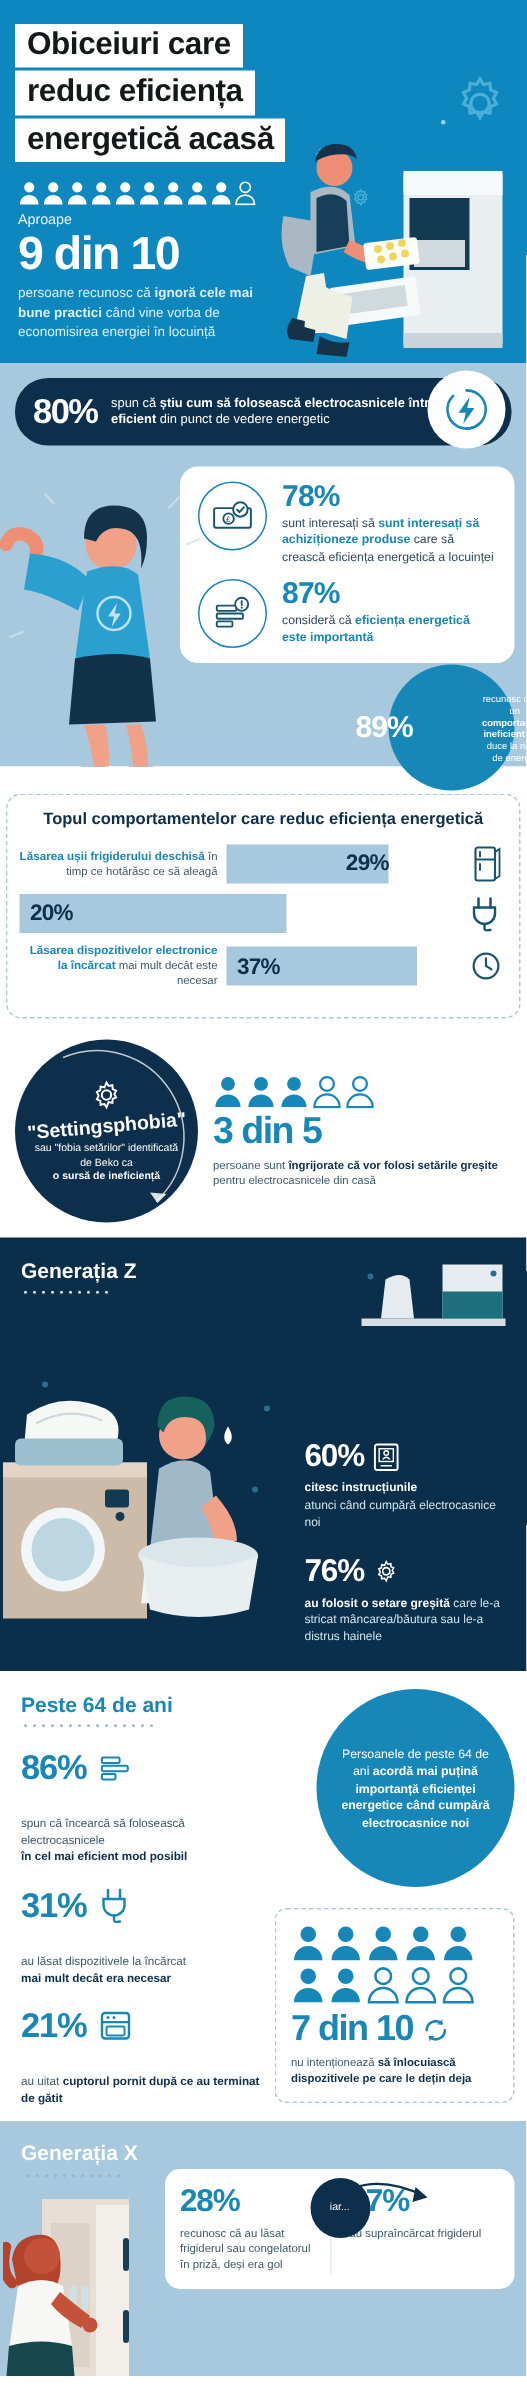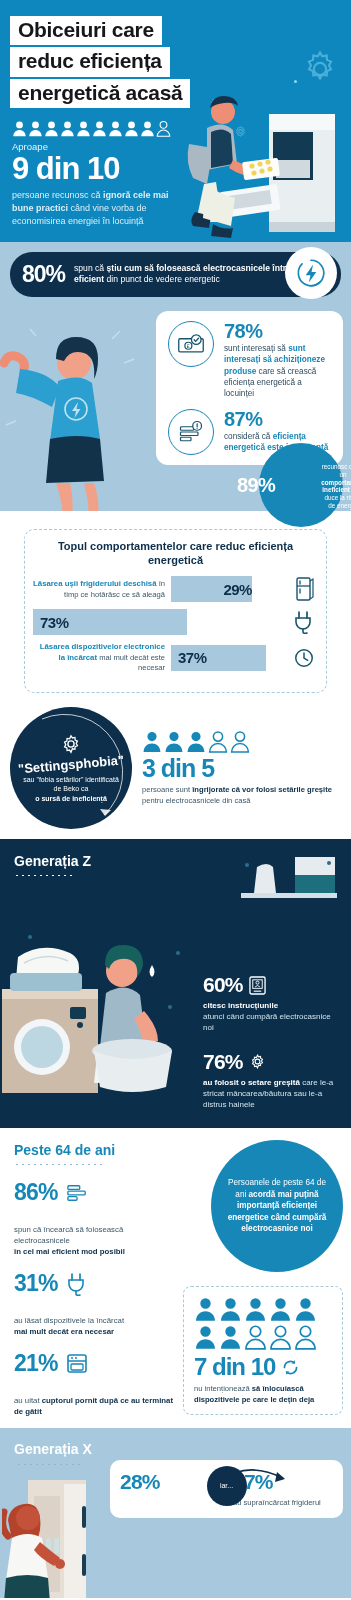--- a/index.html
+++ b/index.html
@@ -52,21 +52,21 @@
   .stat-txt { font-size:8.2px; line-height:1.38; color:#2d4a5e; margin-top:2px; }
 
   
   .circle89 { width:84px; height:84px; border-radius:50%; background:#1787b8; color:#fff;
               display:flex; flex-direction:row; align-items:center; justify-content:center;
               text-align:center; padding:6px;gap:46px; }
   .circle89 .p { font-size:20px; font-weight:bold; letter-spacing:-0.6px; line-height:1; }
   .circle89 .t { font-size:6.3px; line-height:1.25; margin-top:3px; }
 
   
-  .chart-card { background:#ffffff; border:1.5px dashed #a8c9dd; border-radius:10px; margin:0 24px; padding:10px 8px 12px 8px; }
+  .chart-card { background:#ffffff; border:1.5px dashed #a8c9dd; border-radius:10px; margin:0 4px; padding:10px 8px 12px 8px; }
   .chart-title { text-align:center; font-size:11px; font-weight:bold; color:#0d2f4b; line-height:1.25; margin-bottom:9px; }
   .bar-row { display:flex; align-items:center; margin-bottom:7px; }
   .bar-label { width:138px; text-align:right; padding-right:6px; font-size:7.6px; line-height:1.32; color:#3c5768; }
   .bar-label b { color:#1787b8; font-size:7.8px; }
   .bar-track { flex:1; display:flex; align-items:center; }
   .bar { background:#a8c9dd; height:26px; display:flex; align-items:center; padding-left:7px; }
   .bar .v { font-size:15px; font-weight:bold; color:#0d2f4b; letter-spacing:-0.5px; }
   .bar-ic { width:28px; min-width:28px; display:flex; justify-content:center; }
 
   
@@ -227,21 +227,21 @@
       <div class="txt"><span>spun că </span><b>știu cum să folosească electrocasnicele într-un mod eficient</b><span> din punct de vedere energetic</span></div>
       <div class="bolt-circle">
         <svg width="34" height="34" viewBox="0 0 32 32">
           <path d="M16 4 a12 12 0 1 1 -8.4 3.5" fill="none" stroke="#1787b8" stroke-width="1.6" stroke-linecap="round"></path>
           <path d="M16 28 a12 12 0 0 0 8.4-3.5" fill="none" stroke="#1787b8" stroke-width="1.6" stroke-linecap="round"></path>
           <path d="M18 8 l-7 10 h4.5 l-1.5 7 l7-10 h-4.5z" fill="#1787b8"></path>
         </svg>
       </div>
     </div>
 
-    <div style="position:relative; margin-top:14px; min-height:190px;padding-left:36px;">
+    <div style="position:relative; margin-top:14px; min-height:190px;">
       <svg style="position:absolute; left:0; top:0;" width="160" height="205" viewBox="0 0 160 205">
         <path d="M4 52 q4-10 14-6 q8 4 6 12" fill="none" stroke="#ee8f75" stroke-width="9" stroke-linecap="round"></path>
         <path d="M20 58 q26 2 40 18 l-8 20 q-22-12-36-14z" fill="#2a9fd0"></path>
         <circle cx="74" cy="52" r="17" fill="#f2a189"></circle>
         <path d="M56 48 q0-22 20-22 q22 0 22 22 q0 12-4 20 q2-22-10-26 q-14-4-20 8z" fill="#14324a"></path>
         <path d="M58 70 q22-8 34 2 l8 56 -50 2z" fill="#2a9fd0"></path>
         <circle cx="76" cy="98" r="11" fill="none" stroke="#bfe2f2" stroke-width="1.6"></circle>
         <path d="M78 91 l-6 9 h4 l-1.5 7 l6-9h-4z" fill="#bfe2f2"></path>
         <path d="M50 128 q28-6 50 0 l4 42 -58 2z" fill="#12324a"></path>
         <path d="M56 172 q8 26 6 33 l10 0 q2-18-2-33z" fill="#f2a189"></path>
@@ -315,21 +315,21 @@
                 <rect x="3" y="1" width="13" height="22" rx="1.5" fill="none" stroke="#17556e" stroke-width="1.4"></rect>
                 <path d="M3 9h13" stroke="#17556e" stroke-width="1.3"></path>
                 <path d="M6 4v3M6 12v4" stroke="#17556e" stroke-width="1.3" stroke-linecap="round"></path>
                 <path d="M16 4 l3-2v18l-3 2" fill="none" stroke="#17556e" stroke-width="1.2"></path>
               </svg>
             </div>
           </div>
           <div class="bar-row">
             <div class="bar-track">
               <div class="bar" style="width: 60%;">
-                <span class="v">73%</span>
+                <span class="v">20%</span>
               </div>
             </div>
             <div class="bar-ic">
               <svg width="22" height="24" viewBox="0 0 22 24">
                 <path d="M6 2v6M14 2v6" stroke="#17556e" stroke-width="1.7" stroke-linecap="round"></path>
                 <path d="M3 8h14v4a7 7 0 0 1-14 0z" fill="none" stroke="#17556e" stroke-width="1.6"></path>
                 <path d="M10 19v3q0 2 4 1" fill="none" stroke="#17556e" stroke-width="1.6" stroke-linecap="round"></path>
               </svg>
             </div>
           </div>
@@ -571,20 +571,21 @@
     </svg>
 
     <div class="genx-card">
       <div class="iar-badge">iar...</div>
       <svg style="position:absolute; left:50%; top:2px; width:80px; height:26px; margin-left:-10px; z-index:2;" viewBox="0 0 80 26">
         <path d="M4 20 q24-22 62-4" fill="none" stroke="#0d2f4b" stroke-width="1.6"></path>
         <path d="M60 10 l8 7 l-10 3z" fill="#0d2f4b"></path>
       </svg>
       <div class="gx-col">
         <div class="gx-pct">28%</div>
+        <div class="gx-txt">recunosc că au lăsat frigiderul sau congelatorul în priză, deși era gol</div>
       </div>
       <div class="gx-col second">
         <div class="gx-pct">37%</div>
         <div class="gx-txt">au supraîncărcat frigiderul</div>
       </div>
     </div>
   </div>
 
   <div class="footer">
     <div class="footnote">Sondaj realizat de OnePoll pentru Beko, pe un eșantion de 6.000 de proprietari de locuințe și chiriași din Marea Britanie, Africa de Sud și Thailanda, în luna septembrie 2022.</div>

